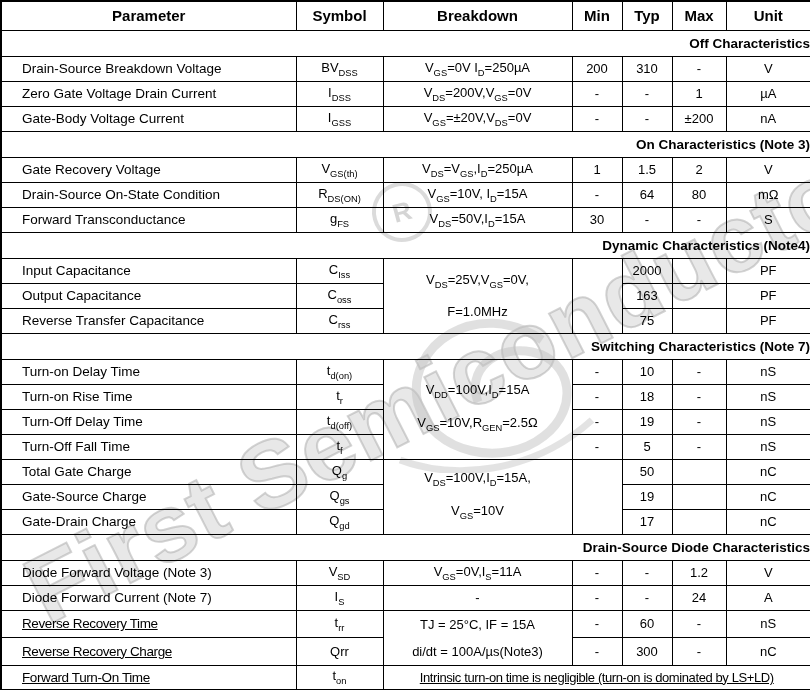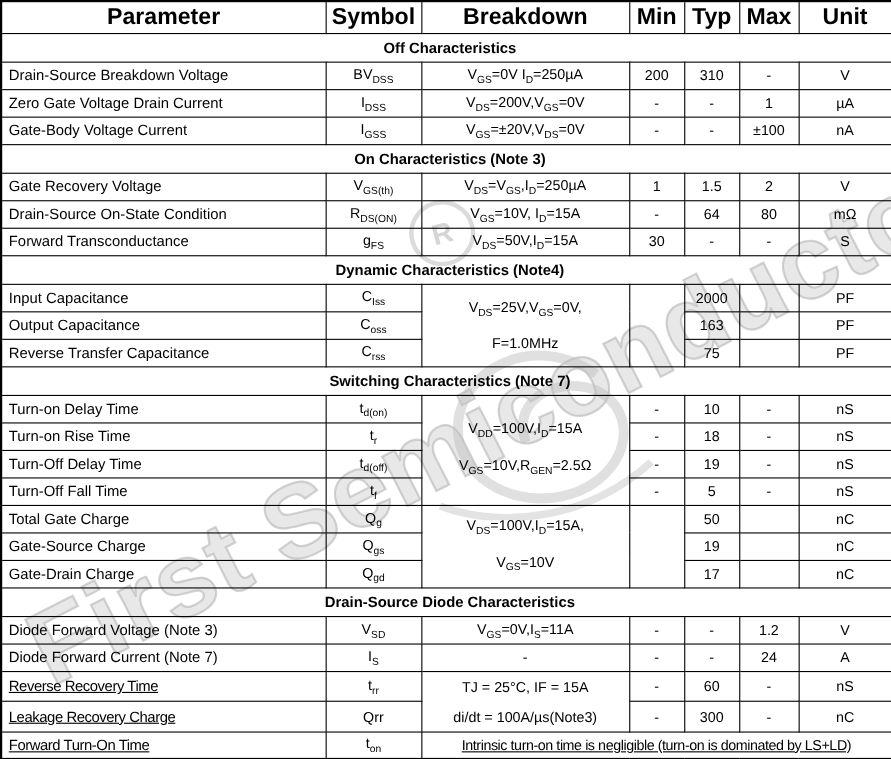--- a/index.html
+++ b/index.html
@@ -20,25 +20,25 @@
                font-weight:bold; font-size:26px; color:rgba(185,185,185,0.6);
                transform:rotate(-15deg); }
   .wm-swirl { position:absolute; left:392px; top:308px; opacity:0.5; }
 
   
   table.spec { position:relative; z-index:1; border-collapse:collapse;
                width:810px; height:690px; table-layout:fixed;
                border:2px solid #000; background:transparent; }
   th, td { border:1px solid #000; padding:0; overflow:hidden; }
   thead tr { height:29px; }
-  th { font-size:21px; font-weight:bold; text-align:center; }
+  th { font-size:15px; font-weight:bold; text-align:center; }
   tr.sect { height:26px; }
   tr.data { height:25px; }
-  td.sect-title { font-size:13.5px; font-weight:bold; text-align:center; padding-left:6px; }
-  td.param { font-size:13.5px; text-align:left; padding-left:6px; }
+  td.sect-title { font-size:13.5px; font-weight:bold; text-align:right; padding-left:6px; }
+  td.param { font-size:13.5px; text-align:left; padding-left:20px; }
   td.c { font-size:13px; text-align:center; vertical-align:middle; }
   td.pre { white-space:pre-line; line-height:27px; }
   sub { font-size:72%; }
   .narrow { font-size:12px; letter-spacing:-0.4px;text-decoration:underline; }
 </style>
 </head>
 <body>
 
 <div class="page">
 
@@ -96,21 +96,21 @@
         <td class="c">-</td>
         <td class="c">1</td>
         <td class="c">µA</td>
       </tr>
       <tr class="data">
         <td class="param">Gate-Body Voltage Current</td>
         <td class="c">I<sub>GSS</sub></td>
         <td class="c">V<sub>GS</sub>=±20V,V<sub>DS</sub>=0V</td>
         <td class="c">-</td>
         <td class="c">-</td>
-        <td class="c">±100</td>
+        <td class="c">±200</td>
         <td class="c">nA</td>
       </tr>
 
       <tr class="sect">
         <td class="sect-title" colspan="7">On Characteristics (Note 3)</td>
       </tr>
       <tr class="data">
         <td class="param">Gate Recovery Voltage</td>
         <td class="c">V<sub>GS(th)</sub></td>
         <td class="c">V<sub>DS</sub>=V<sub>GS</sub>,I<sub>D</sub>=250µA</td>
@@ -253,21 +253,21 @@
         <td class="param narrow">Reverse Recovery Time</td>
         <td class="c">t<sub>rr</sub></td>
         <td class="c pre" rowspan="2">TJ = 25°C, IF = 15A
 di/dt = 100A/µs(Note3)</td>
         <td class="c">-</td>
         <td class="c">60</td>
         <td class="c">-</td>
         <td class="c">nS</td>
       </tr>
       <tr class="data">
-        <td class="param narrow">Leakage Recovery Charge</td>
+        <td class="param narrow">Reverse Recovery Charge</td>
         <td class="c">Qrr</td>
         <td class="c">-</td>
         <td class="c">300</td>
         <td class="c">-</td>
         <td class="c">nC</td>
       </tr>
       <tr class="data">
         <td class="param narrow">Forward Turn-On Time</td>
         <td class="c">t<sub>on</sub></td>
         <td class="c narrow" colspan="5">Intrinsic turn-on time is negligible (turn-on is dominated by LS+LD)</td>

